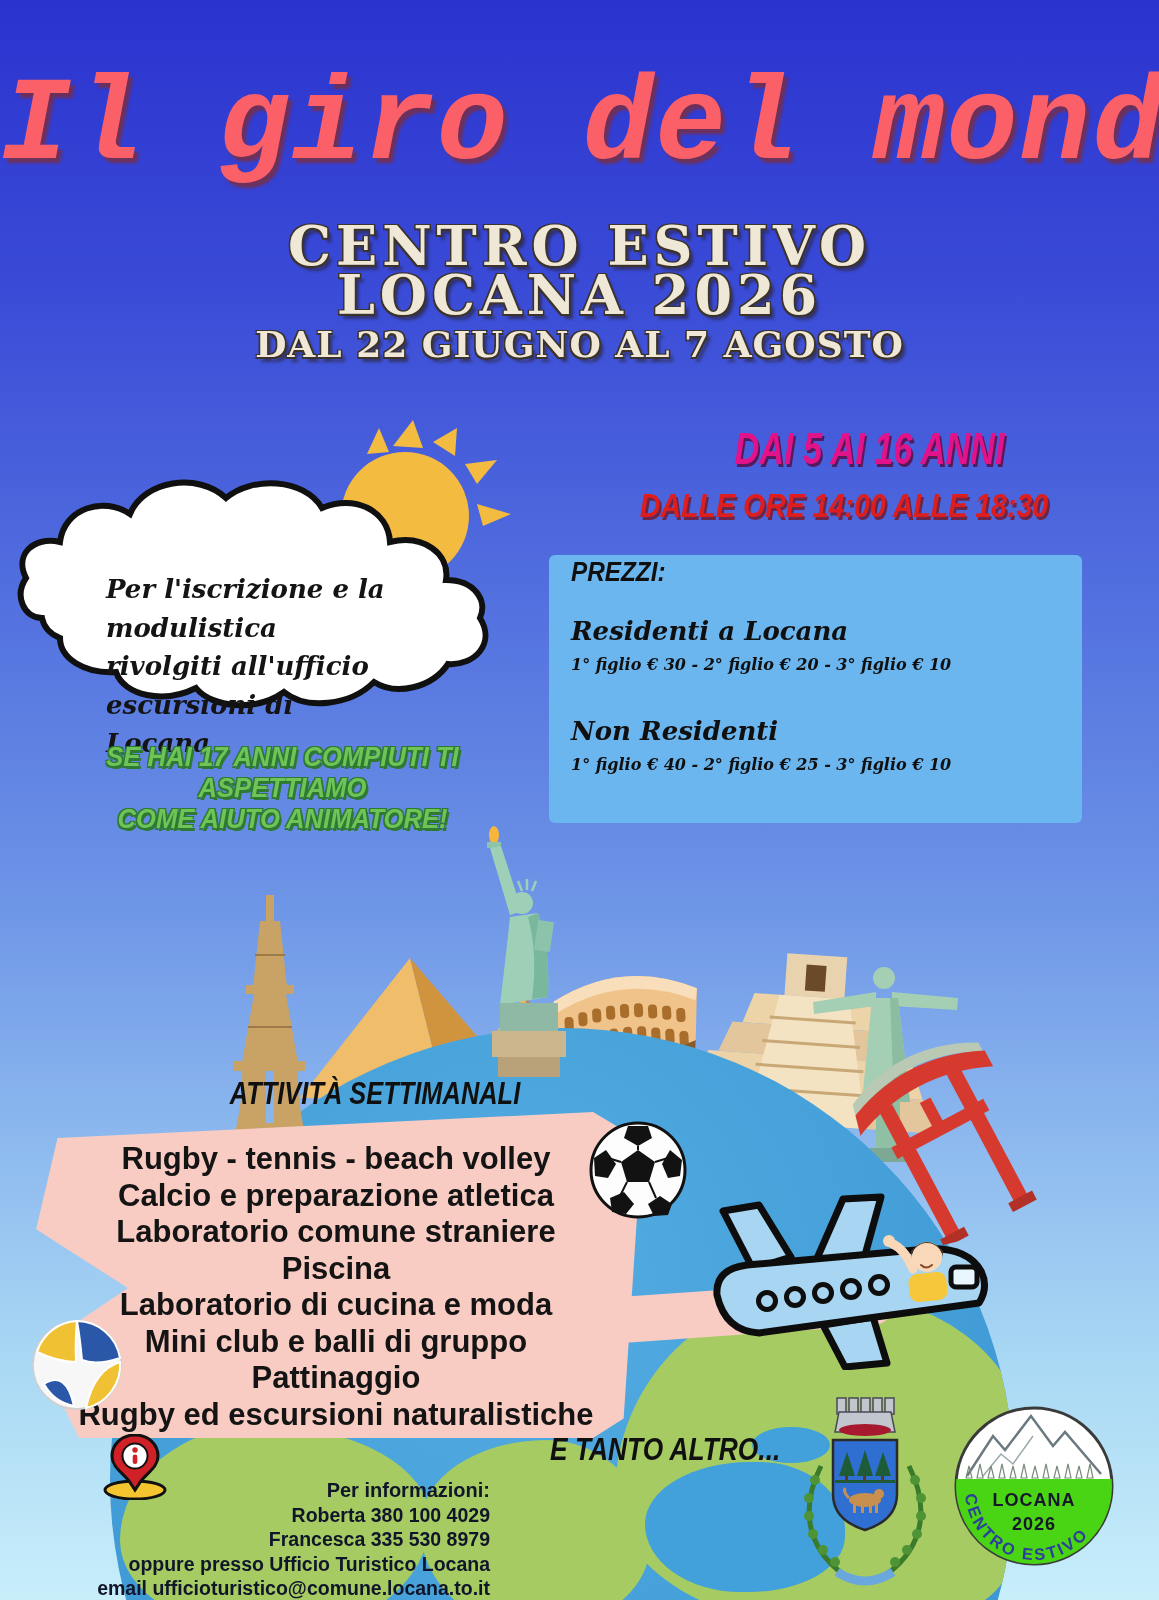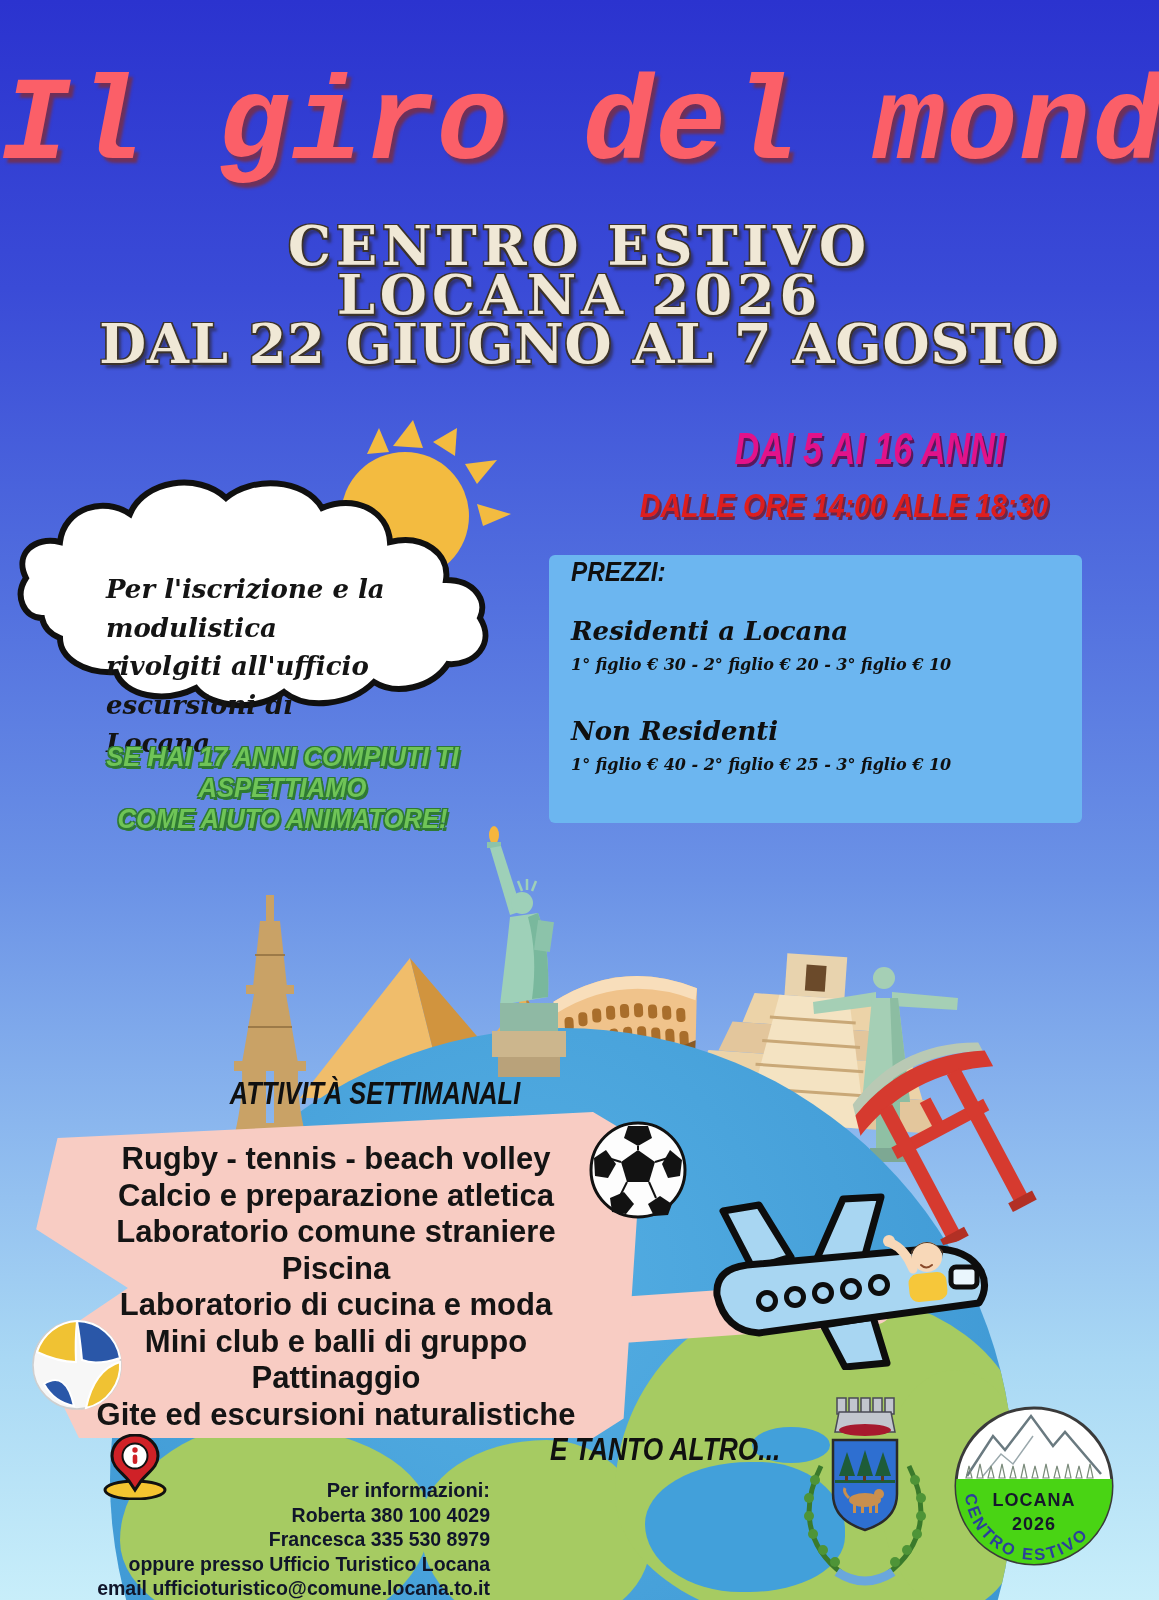--- a/index.html
+++ b/index.html
@@ -18,21 +18,21 @@
     white-space:nowrap;
   }
   .slab{
     left:0;right:0;top:222px;text-align:center;
     font-family:"DejaVu Serif",serif;font-weight:bold;color:#f0e8d6;
     text-shadow:-1.5px -1.5px 0 #3c332c,1.5px -1.5px 0 #3c332c,-1.5px 1.5px 0 #3c332c,1.5px 1.5px 0 #3c332c,4px 5px 3px rgba(40,30,25,.55);
     line-height:49px;
   }
   .slab .l1{font-size:54px;letter-spacing:5px;}
   .slab .l2{font-size:54px;letter-spacing:5px;}
-  .slab .l3{font-size:54px;letter-spacing:1px;}
+  .slab .l3{font-size:36px;letter-spacing:1px;}
   .cond{font-weight:bold;font-style:italic;white-space:nowrap;}
   .age{left:697px;top:424px;width:340px;text-align:center;font-size:44px;color:#e2128a;
     text-shadow:2.5px 2.5px 0 rgba(90,8,60,.8);transform:scaleX(.78);transform-origin:center;}
   .hours{left:603px;top:486px;width:460px;text-align:center;font-size:34px;color:#de1e1e;
     text-shadow:2.5px 2.5px 0 rgba(120,12,12,.7);transform:scaleX(.84);transform-origin:center;}
   
   .cloud-text{left:106px;top:570px;width:390px;font-family:"DejaVu Serif",serif;
     font-weight:bold;font-style:italic;font-size:26px;color:#141414;line-height:38.5px;}
   
   .prices{left:549px;top:555px;width:533px;height:268px;background:#6cb6f0;border-radius:6px;
@@ -242,21 +242,21 @@
   <div class="abs ribbon-tail"></div>
   <div class="abs banner"></div>
   <div class="abs act-list">
     <div>Rugby - tennis - beach volley</div>
     <div>Calcio e preparazione atletica</div>
     <div>Laboratorio comune straniere</div>
     <div>Piscina</div>
     <div>Laboratorio di cucina e moda</div>
     <div>Mini club e balli di gruppo</div>
     <div>Pattinaggio</div>
-    <div>Gite ed escursioni naturalistiche</div>
+    <div>Rugby ed escursioni naturalistiche</div>
   </div>
 
   <svg class="abs" style="left:586px;top:1120px;" width="104" height="102" viewBox="0 0 104 102">
     <circle cx="52" cy="50" r="47" fill="#fdfdfd" stroke="#111" stroke-width="3"></circle>
     <g fill="#121212">
       <polygon points="52,30 69,42 63,62 41,62 35,42"></polygon>
       <polygon points="42,6 62,6 66,18 52,26 38,18"></polygon>
       <polygon points="8,38 20,30 30,44 22,58 9,56"></polygon>
       <polygon points="84,30 96,40 94,56 82,58 76,44"></polygon>
       <polygon points="24,78 38,72 48,84 40,94 26,92"></polygon>

